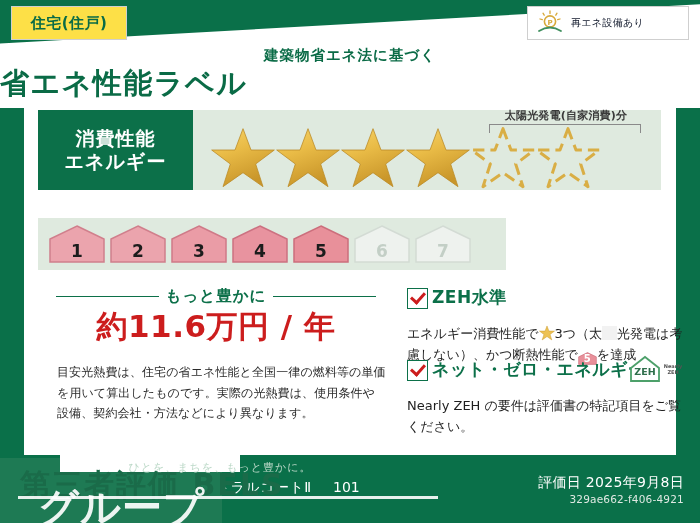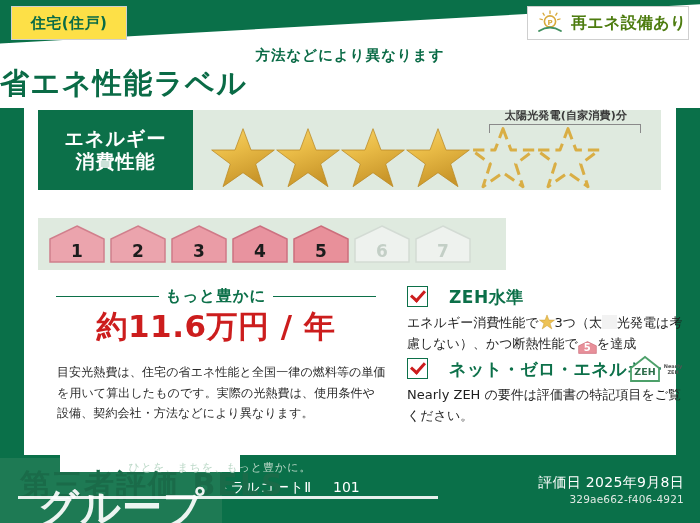--- a/index.html
+++ b/index.html
@@ -24,21 +24,21 @@
     position:absolute;left:11px;top:6px;width:114px;height:32px;
     background:#fde047;border:1px solid #cfcfcf;
     display:flex;align-items:center;justify-content:center;
     font-size:15px;font-weight:bold;color:#0a6b46;letter-spacing:.5px;
   }
   .tag-solar{
     position:absolute;left:527px;top:6px;width:162px;height:34px;
     background:#ffffff;border:1px solid #cfcfcf;
     display:flex;align-items:center;gap:6px;padding-left:7px;box-sizing:border-box;
   }
-  .tag-solar .txt{font-size:16px;font-weight:bold;color:#4d7c0f;letter-spacing:.3px;}
+  .tag-solar .txt{font-size:10px;font-weight:normal;color:#0f172a;letter-spacing:.3px;}
 
   .title-sub{
     position:absolute;left:0;top:46px;width:700px;text-align:center;
     font-size:14.5px;font-weight:bold;color:#0a6b46;letter-spacing:1px;z-index:5;
   }
   .title-main{
     position:absolute;left:0;top:64px;width:700px;text-align:left;
     font-size:29px;font-weight:bold;color:#0a6b46;letter-spacing:1.5px;z-index:5;
   }
 
@@ -97,33 +97,33 @@
   }
   .cost-desc{
     position:absolute;left:33px;top:262px;width:330px;
     font-size:12px;color:#2b2b2b;line-height:1.72;letter-spacing:.1px;
   }
 
   
   .zeh-block{position:absolute;width:280px;}
   #zeh-standard{left:383px;top:186px;}
   #zeh-netzero{left:383px;top:258px;}
-  .zeh-head{display:flex;align-items:flex-start;gap:21px;}
+  .zeh-head{display:flex;align-items:flex-end;gap:4px;}
   .chk{
     width:19px;height:19px;border:1.6px solid #0c7049;background:#fff;
     position:relative;flex:0 0 auto;
   }
   .chk:after{
     content:"";position:absolute;left:3px;top:3px;width:11px;height:6px;
     border-left:3px solid #cc1d1d;border-bottom:3px solid #cc1d1d;
     transform:rotate(-48deg);
   }
   .zeh-title{font-size:17px;font-weight:bold;color:#0c7049;letter-spacing:.5px;}
   .zeh-body{
-    margin-top:3px;font-size:13px;color:#1f1f1f;line-height:1.62;letter-spacing:0;
+    margin-top:14px;font-size:13px;color:#1f1f1f;line-height:1.62;letter-spacing:0;
   }
   .inline-star{display:inline-block;vertical-align:-3px;width:16px;height:16px;}
   .inline-house{
     display:inline-block;vertical-align:-3px;width:19px;height:15px;position:relative;
   }
   .redact{
     display:inline-block;width:15px;height:14px;background:#f2f2f2;vertical-align:-2px;
   }
   .zeh-logo{
     position:absolute;right:-2px;top:-4px;width:64px;height:30px;
@@ -194,29 +194,29 @@
         <line x1="25" y1="9" x2="22.7" y2="9.7"></line>
         <line x1="5" y1="9" x2="7.3" y2="9.7"></line>
       </g>
       <circle cx="15" cy="11.5" r="5.6" fill="none" stroke="#d8a93a" stroke-width="1.6"></circle>
       <text x="15" y="14.6" font-size="7" fill="#d8a93a" text-anchor="middle" font-weight="bold">P</text>
       <path d="M4 21 Q15 14 26 21" fill="none" stroke="#3f8f5e" stroke-width="1.8" stroke-linecap="round"></path>
     </svg>
     <span class="txt">再エネ設備あり</span>
   </div>
 
-  <div class="title-sub">方法などにより異なります</div>
+  <div class="title-sub">建築物省エネ法に基づく</div>
   <div class="title-main">省エネ性能ラベル</div>
 
   <div class="card">
 
     <div class="row" id="row-energy">
       <div class="row-label">
+        <span>消費性能</span>
         <span>エネルギー</span>
-        <span>消費性能</span>
       </div>
       <div class="row-values">
         <div class="solar-note">太陽光発電(自家消費)分</div>
         <div class="solar-bracket"></div>
 
         <svg class="star" viewBox="0 0 100 96">
           <defs>
               <linearGradient id="gfill" x1="0" y1="0" x2="0.4" y2="1">
             <stop offset="0%" stop-color="#f7d469"></stop>
                 <stop offset="45%" stop-color="#e9bb46"></stop>

